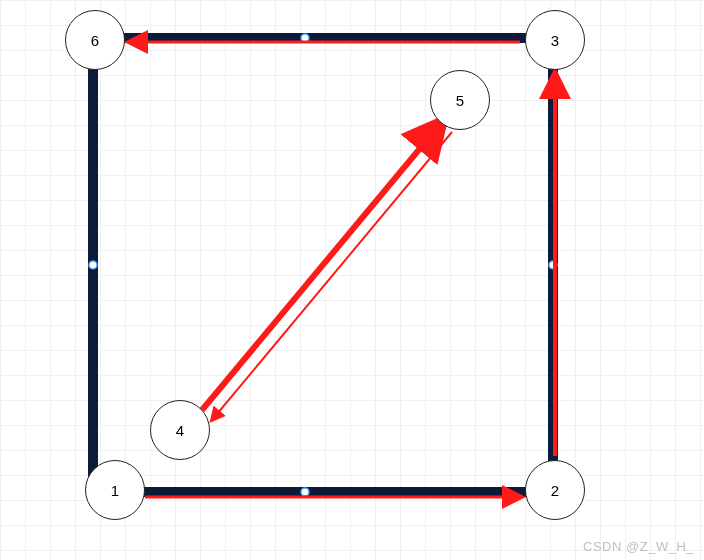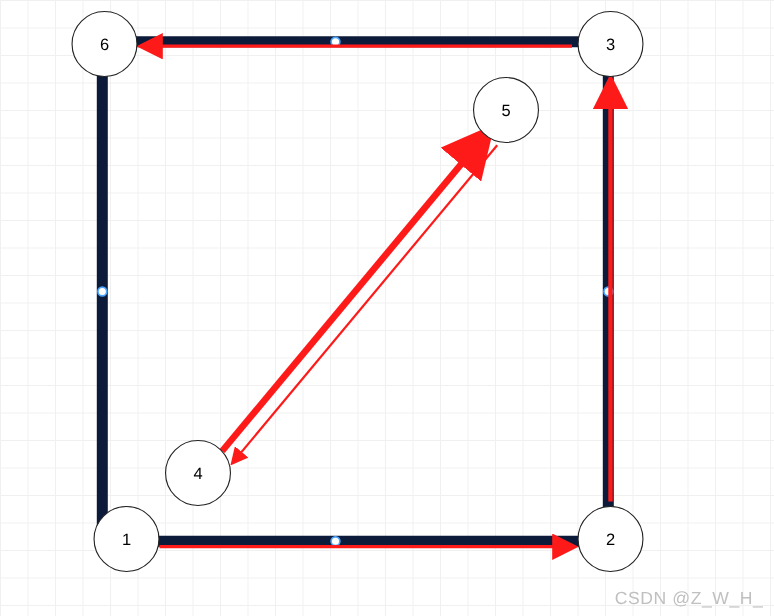--- a/index.html
+++ b/index.html
@@ -37,21 +37,21 @@
     align-items: center;
     justify-content: center;
     font-size: 15px;
     color: #000;
     box-sizing: border-box;
   }
   .watermark {
     position: absolute;
     right: 10px;
     bottom: 6px;
-    font-size: 16px;
+    font-size: 13px;
     color: #c0c0c0;
     letter-spacing: 0.5px;
   }
 </style>
 </head>
 <body>
 
 <div class="grid-bg"></div>
 
 <svg viewBox="0 0 704 560">

